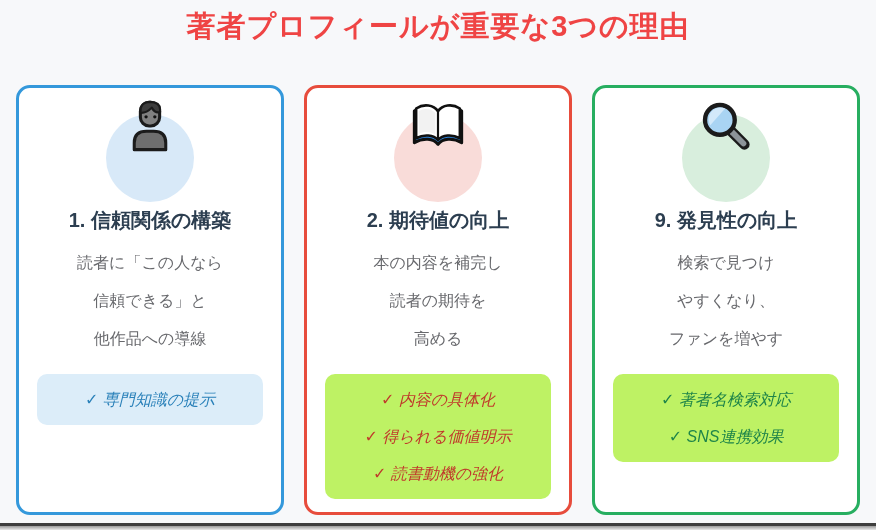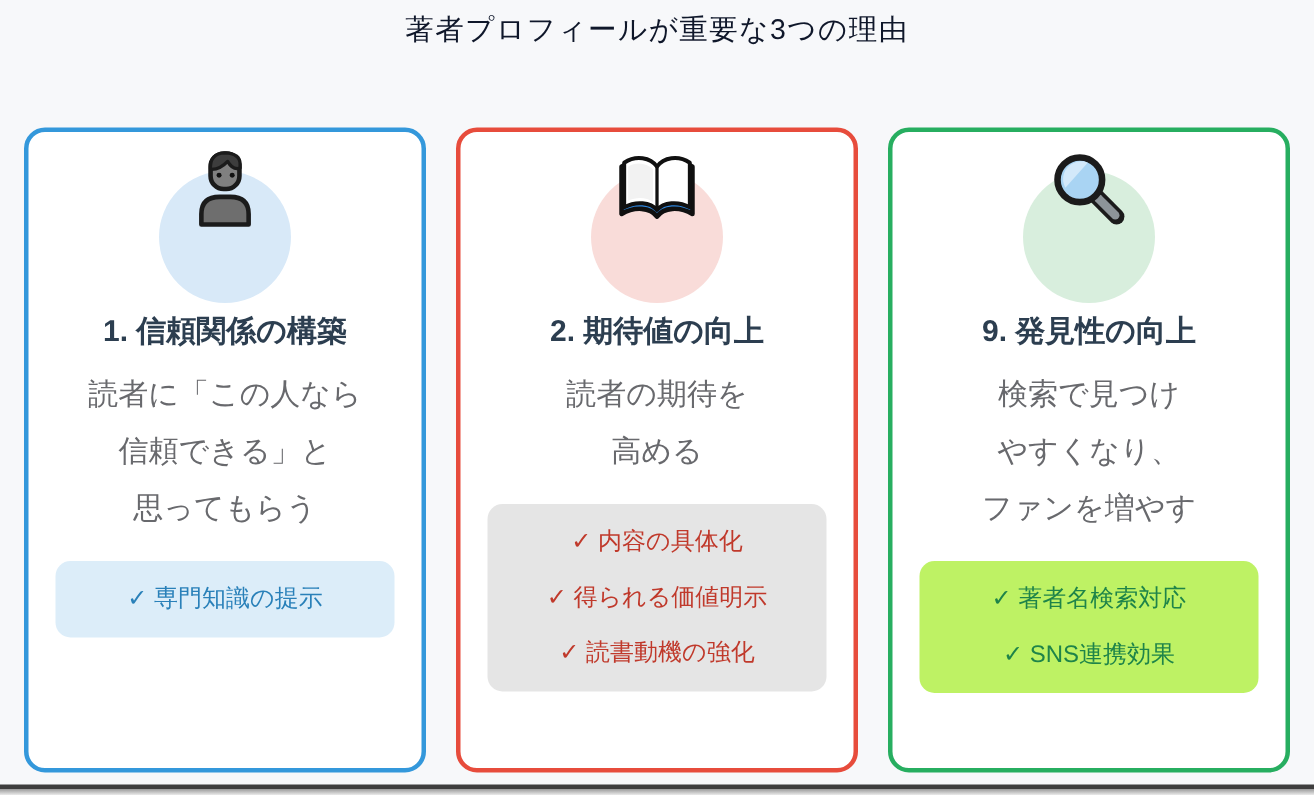--- a/index.html
+++ b/index.html
@@ -5,23 +5,23 @@
   * { margin:0; padding:0; box-sizing:border-box; }
   html,body { width:876px; height:530px; overflow:hidden; }
   body {
     position:relative;
     background:#f7f8fa;
     font-family:"Liberation Sans","DejaVu Sans",sans-serif;
   }
   .page-title {
     margin-top:7px;
     text-align:center;
-    font-size:19px;
-    font-weight:normal;
-    color:#0f172a;
+    font-size:29px;
+    font-weight:bold;
+    color:#ef4444;
     letter-spacing:1px;
   }
   .cards {
     position:absolute;
     top:85px; left:16px; right:16px;
     height:430px;
     display:flex;
     gap:20px;
   }
   .card {
@@ -54,38 +54,39 @@
 
   .card-title {
     margin-top:5px;
     font-size:20px;
     font-weight:bold;
     color:#2c3e50;
     text-align:center;
   }
   .card-desc {
     margin-top:10px;
-    font-size:20px;
+    font-size:16px;
     color:#68696d;
     line-height:38px;
     text-align:center;
     white-space:nowrap;
   }
   .check-panel {
     margin-top:16px;
     width:100%;
     border-radius:10px;
     padding:7px 14px;
     text-align:center;
     font-size:16px;
     line-height:37px;
     white-space:nowrap;
+    font-style:italic;
   }
   .blue  .check-panel { background:#dcedf9; color:#2980b9; }
-  .red   .check-panel { background:#e5e5e5; color:#c0392b; }
+  .red   .check-panel { background:#bef264; color:#c0392b; }
   .green .check-panel { background:#bef264; color:#1e8449; }
 
   .bottom-frame { position:absolute; left:0; right:0; bottom:0; height:9px; }
   .bottom-frame .frame-line   { position:absolute; left:0; right:0; bottom:4px; height:3px; background:#3e3e3e; }
   .bottom-frame .frame-shadow { position:absolute; left:0; right:0; bottom:0; height:4px; background:linear-gradient(#9a9a9a,#eaeaea); }
 </style>
 </head>
 <body>
 
 <h1 class="page-title">著者プロフィールが重要な3つの理由</h1>
@@ -100,39 +101,40 @@
         <rect x="21" y="5" width="22" height="27" rx="10" fill="#808080" stroke="#1b1b1b" stroke-width="3.5"></rect>
         <path d="M21 17 Q20 5 32 4.5 Q43.5 5 43.5 13 L43.5 16 Q38 18 34 11 Q28 17.5 21 17 Z" fill="#3d3d3d" stroke="#1b1b1b" stroke-width="2.5" stroke-linejoin="round"></path>
         <circle cx="27.5" cy="21.5" r="1.9" fill="#111"></circle>
         <circle cx="37.5" cy="21.5" r="1.9" fill="#111"></circle>
       </svg>
     </div>
     <h2 class="card-title">1. 信頼関係の構築</h2>
     <div class="card-desc">
       <div>読者に「この人なら</div>
       <div>信頼できる」と</div>
-      <div>思ってもらう</div>
+      <div>他作品への導線</div>
     </div>
     <div class="check-panel">
       <div>✓ 専門知識の提示</div>
     </div>
   </div>
 
   <div class="card red">
     <div class="icon-wrap">
       <div class="icon-circle"></div>
       <svg viewBox="0 0 64 64">
         <path d="M5 15 C15 8 27 10 32 17 C37 10 49 8 59 15 V51 C49 45 37 46 32 53 C27 46 15 45 5 51 Z" fill="#2e86de" stroke="#101010" stroke-width="3.5" stroke-linejoin="round"></path>
         <path d="M7 12 C16 6 27 8 32 15 C37 8 48 6 57 12 V46 C48 41 37 42 32 48 C27 42 16 41 7 46 Z" fill="#ffffff" stroke="#101010" stroke-width="3" stroke-linejoin="round"></path>
         <path d="M32 15 V48" stroke="#101010" stroke-width="2.5"></path>
         <path d="M10 15 C16 11 24 12 29 17 L29 42 C24 38 16 38 10 41 Z" fill="#f2f2f2"></path>
       </svg>
     </div>
     <h2 class="card-title">2. 期待値の向上</h2>
     <div class="card-desc">
+      <div>本の内容を補完し</div>
       <div>読者の期待を</div>
       <div>高める</div>
     </div>
     <div class="check-panel">
       <div>✓ 内容の具体化</div>
       <div>✓ 得られる価値明示</div>
       <div>✓ 読書動機の強化</div>
     </div>
   </div>
 

